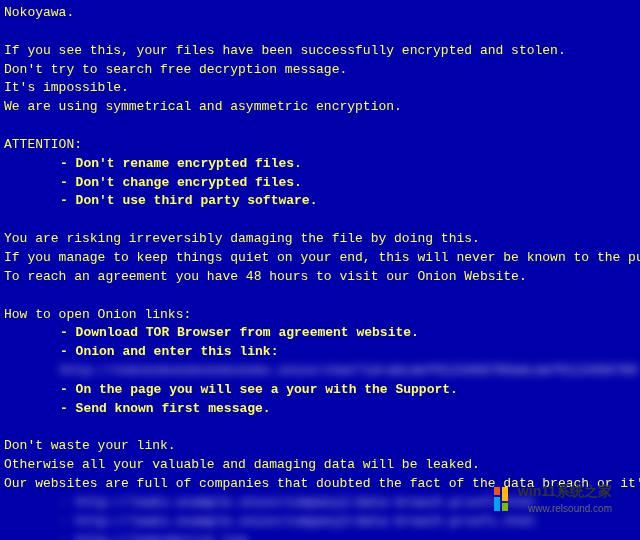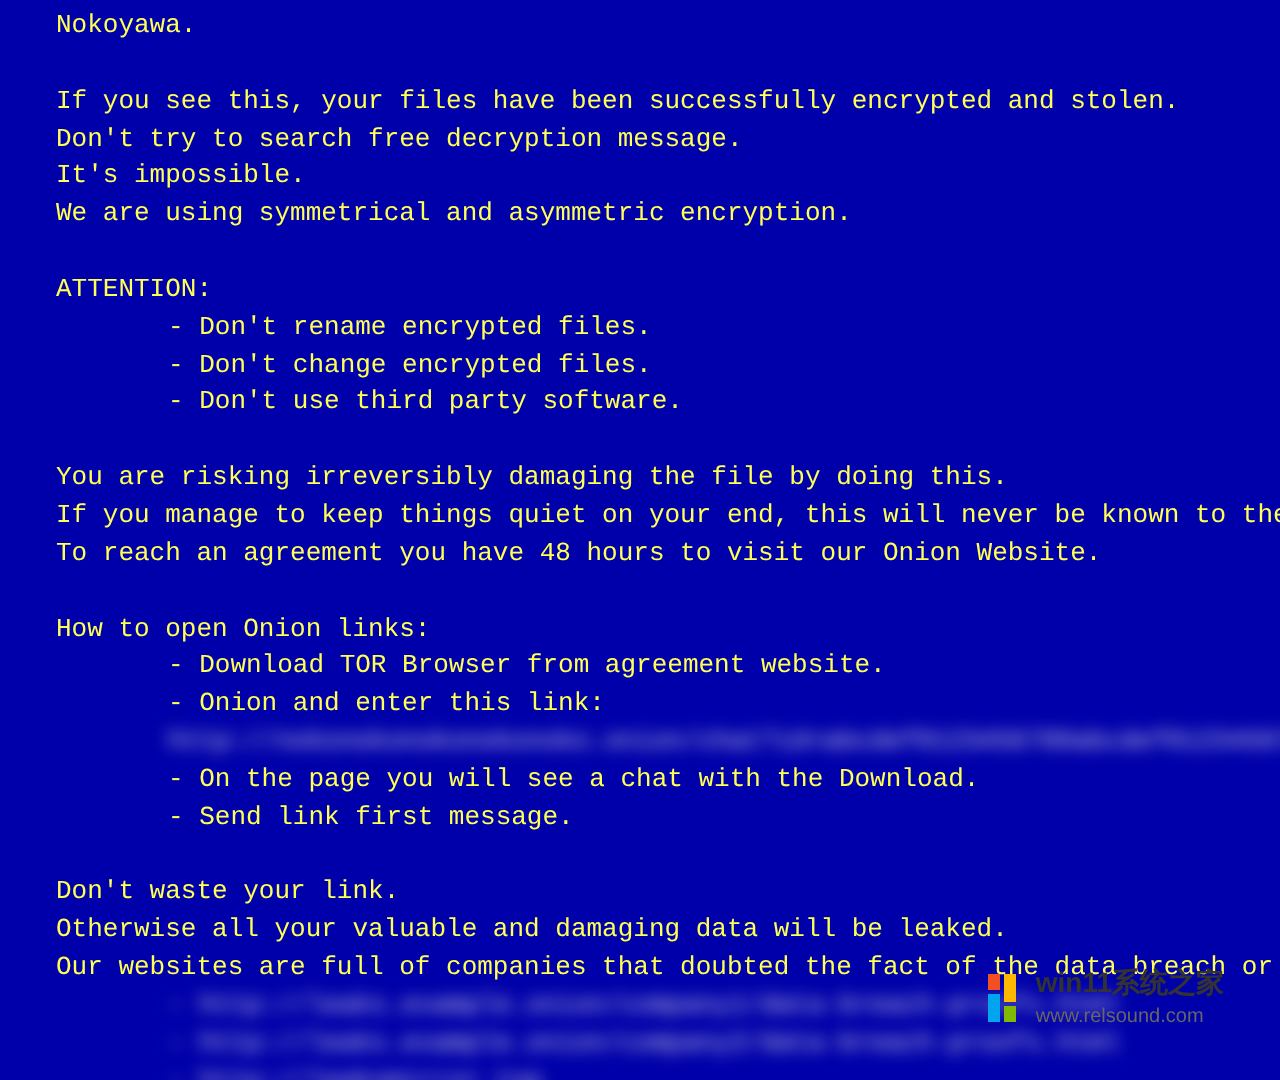--- a/index.html
+++ b/index.html
@@ -14,24 +14,24 @@
       font-family: "Courier New", monospace;
       font-size: 13px;
       color: #FFFF55;
       overflow: hidden;
       position: relative;
       padding: 4px 0 0 4px;
       line-height: 1.45;
     }
     .line {
       white-space: pre;
-      margin-left: 24px;
     }
     .indent {
       padding-left: 56px;
+      font-weight: bold;
     }
     .blurred-line {
       display: inline-block;
       filter: blur(4px);
       color: #d0d0e8;
       margin-left: 56px;
     }
     .watermark {
       position: absolute;
       bottom: 20px;
@@ -61,20 +61,21 @@
       font-size: 12px;
       text-align: left;
     }
     .wm-title {
       font-size: 14px;
       font-weight: bold;
     }
     .wm-sub {
       font-size: 10px;
       color: #666;
+      text-align: right;
     }
   </style>
 </head>
 <body>
 
 <div class="line">Nokoyawa.</div>
 <div class="line">&nbsp;</div>
 <div class="line">If you see this, your files have been successfully encrypted and stolen.</div>
 <div class="line">Don't try to search free decryption message.</div>
 <div class="line">It's impossible.</div>
@@ -86,22 +87,22 @@
 <div class="line indent">- Don't use third party software.</div>
 <div class="line">&nbsp;</div>
 <div class="line">You are risking irreversibly damaging the file by doing this.</div>
 <div class="line">If you manage to keep things quiet on your end, this will never be known to the public.</div>
 <div class="line">To reach an agreement you have 48 hours to visit our Onion Website.</div>
 <div class="line">&nbsp;</div>
 <div class="line">How to open Onion links:</div>
 <div class="line indent">- Download TOR Browser from agreement website.</div>
 <div class="line indent">- Onion and enter this link:</div>
 <div class="line"><span class="blurred-line">http://nokonokonokonokonoko.onion/chat?id=abcdef0123456789abcdef0123456789</span></div>
-<div class="line indent">- On the page you will see a chat with the Download.</div>
-<div class="line indent">- Send link first message.</div>
+<div class="line indent">- On the page you will see a your with the Support.</div>
+<div class="line indent">- Send known first message.</div>
 <div class="line">&nbsp;</div>
 <div class="line">Don't waste your link.</div>
 <div class="line">Otherwise all your valuable and damaging data will be leaked.</div>
 <div class="line">Our websites are full of companies that doubted the fact of the data breach or it's extent</div>
 <div class="line"><span class="blurred-line">- http://leaks.example.onion/company1/data-breach-proofs.html</span></div>
 <div class="line"><span class="blurred-line">- http://leaks.example.onion/company2/data-breach-proofs.html</span></div>
 <div class="line"><span class="blurred-line">- http://leaksmirror.top</span></div>
 
 <div class="watermark">
   <div class="watermark-icon">

